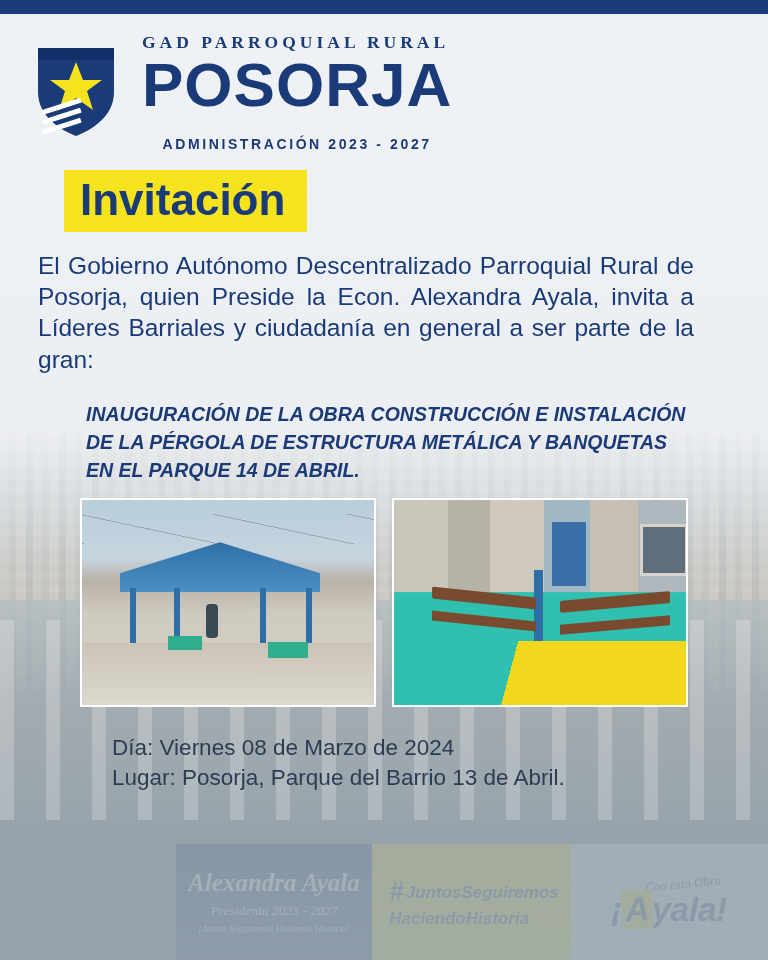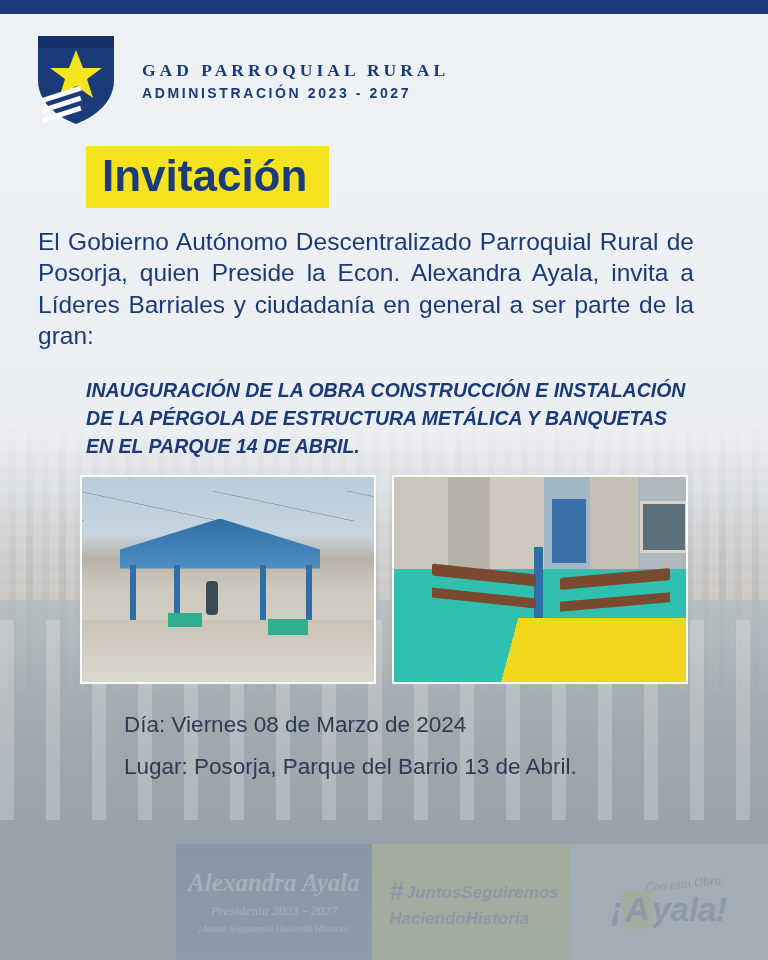--- a/index.html
+++ b/index.html
@@ -129,25 +129,26 @@
     color: #1b3a78;
     letter-spacing: 1px;
     font-family: "Liberation Sans", sans-serif;
     margin-top: 2px;
   }
   .admin-line {
     font-size: 14px;
     letter-spacing: 2.6px;
     font-weight: bold;
     color: #1b3a78;
-    margin-top: 4px;
-    font-family: "Liberation Sans", sans-serif;
+    margin-top: 20px;
+    font-family: "Liberation Sans", sans-serif;
+    text-align: center;
   }
   .invitacion-wrap {
-    margin: 14px 0 0 86px;
+    margin: 14px 0 0 64px;
   }
   .invitacion {
     display: inline-block;
     background: #f5e31e;
     color: #1b3a78;
     font-size: 44px;
     font-weight: bold;
     line-height: 1.0;
     padding: 8px 22px 10px 16px;
     font-family: "Liberation Sans", sans-serif;
@@ -257,21 +258,21 @@
   .photo-b .postblue {
     position: absolute; left: 140px; top: 70px; width: 9px; height: 96px; background: #2f6fa8;
   }
   .details {
     margin: 26px 0 0 112px;
     color: #2c3d52;
     font-size: 22.5px;
     line-height: 1.34;
     font-family: "Liberation Sans", sans-serif;
   }
-  .details div { margin: 12px; }
+  .details div { margin: 0; }
   .footer {
     position: absolute;
     left: 176px;
     bottom: 0;
     width: 592px;
     height: 116px;
     display: flex;
   }
   .f-blue {
     width: 196px;
@@ -373,20 +374,21 @@
           <polygon points="48,22 55,40 74,40 59,51 65,70 48,58 31,70 37,51 22,40 41,40" fill="#f5e31e"></polygon>
           <g fill="#ffffff">
             <rect x="14" y="70" width="40" height="5" transform="rotate(-18 14 70)"></rect>
             <rect x="14" y="80" width="40" height="5" transform="rotate(-18 14 80)"></rect>
             <rect x="14" y="90" width="40" height="5" transform="rotate(-18 14 90)"></rect>
           </g>
         </svg>
       </div>
       <div class="header-text">
         <div class="gad-line">GAD PARROQUIAL RURAL</div>
+        <div class="posorja">POSORJA</div>
         <div class="admin-line">ADMINISTRACIÓN 2023 - 2027</div>
       </div>
     </div>
 
     <div class="invitacion-wrap">
       <span class="invitacion">Invitación</span>
     </div>
 
     <div class="body-text">El Gobierno Autónomo Descentralizado Parroquial Rural de Posorja, quien Preside la Econ. Alexandra Ayala, invita a Líderes Barriales y ciudadanía en general a ser parte de la gran:</div>
 

